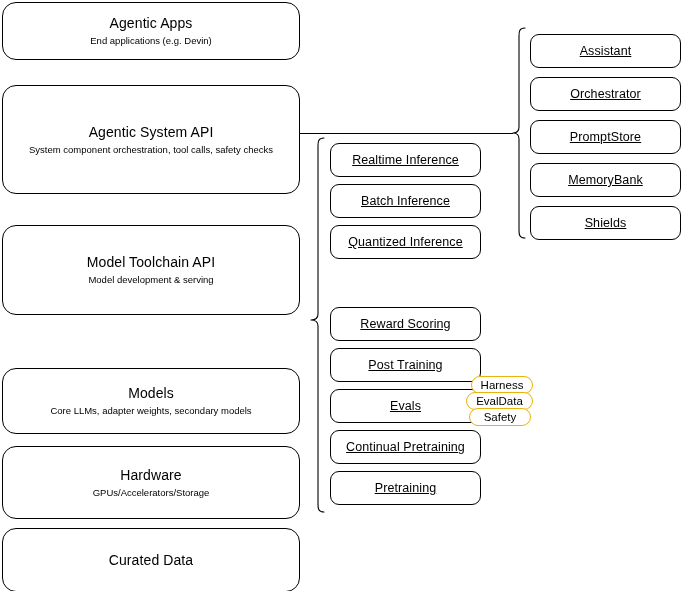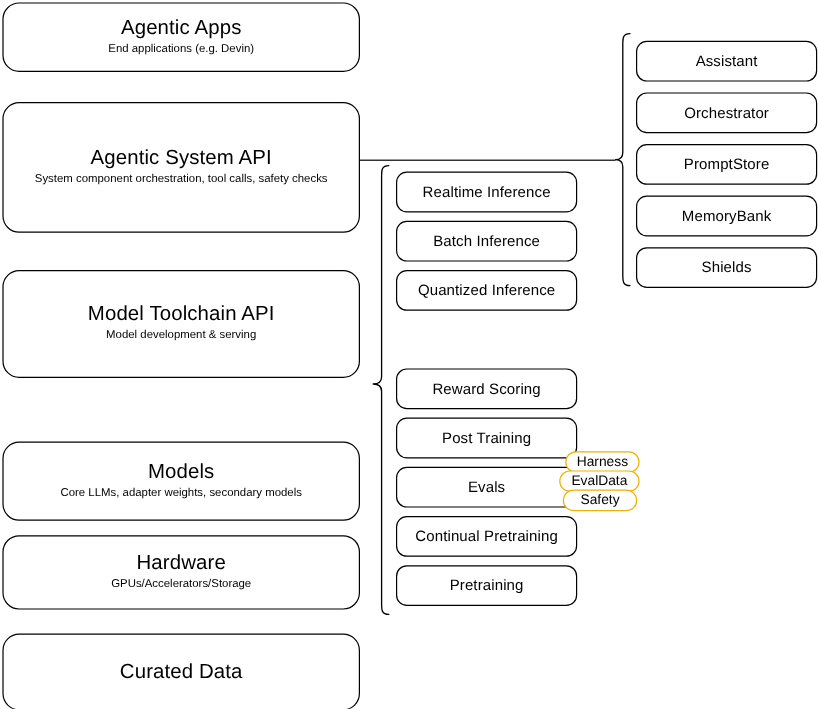--- a/index.html
+++ b/index.html
@@ -26,41 +26,42 @@
     border: 1px solid #000000;
     border-radius: 12px;
     display: flex;
     flex-direction: column;
     align-items: center;
     justify-content: center;
     text-align: center;
     color: #000000;
   }
   .node .title {
-    font-size: 17px;
+    font-size: 14px;
     line-height: 16px;
     letter-spacing: 0.1px;
     white-space: nowrap;
   }
   .node .subtitle {
     font-size: 9.5px;
     line-height: 13px;
     margin-top: 3px;
     white-space: nowrap;
   }
   
   .layer {
     left: 2px;
     width: 298px;
     border-radius: 14px;
   }
   
   .cap {
     height: 34px;
     border-radius: 9px;
+    text-decoration: underline;
   }
   .cap .title {
     font-size: 12.5px;
     margin: 0;
   }
   .mid {
     left: 330px;
     width: 151px;
   }
   .right {
@@ -115,21 +116,21 @@
   <div class="node layer" style="top:225px; height:90px;">
     <div class="title">Model Toolchain API</div>
     <div class="subtitle">Model development &amp; serving</div>
   </div>
 
   <div class="node layer" style="top:368px; height:66px;">
     <div class="title">Models</div>
     <div class="subtitle">Core LLMs, adapter weights, secondary models</div>
   </div>
 
-  <div class="node layer" style="top:446px; height:62px;">
+  <div class="node layer" style="top:446px; height:73px;">
     <div class="title">Hardware</div>
     <div class="subtitle">GPUs/Accelerators/Storage</div>
   </div>
 
   <div class="node layer" style="top:528px; height:64px;">
     <div class="title">Curated Data</div>
   </div>
 
   <div class="hline" style="left:300px; top:133px; width:213px;"></div>
 

